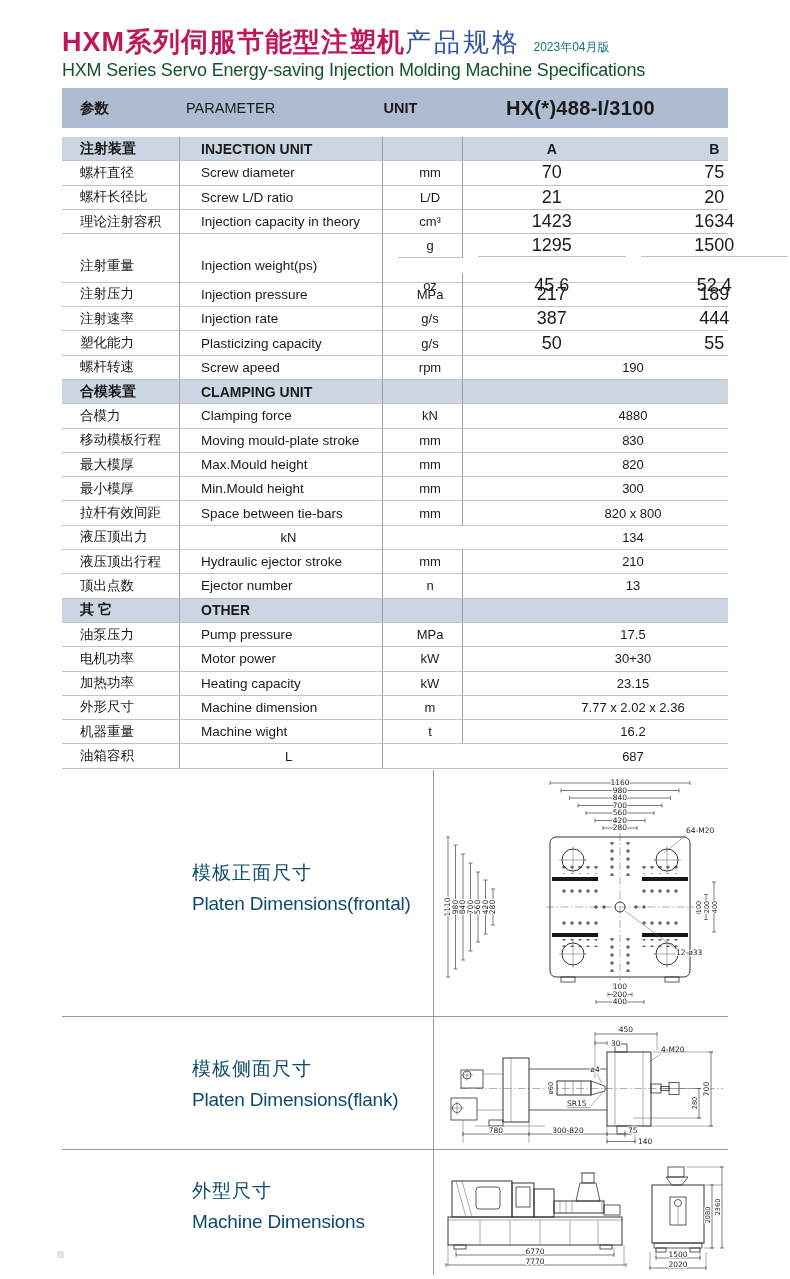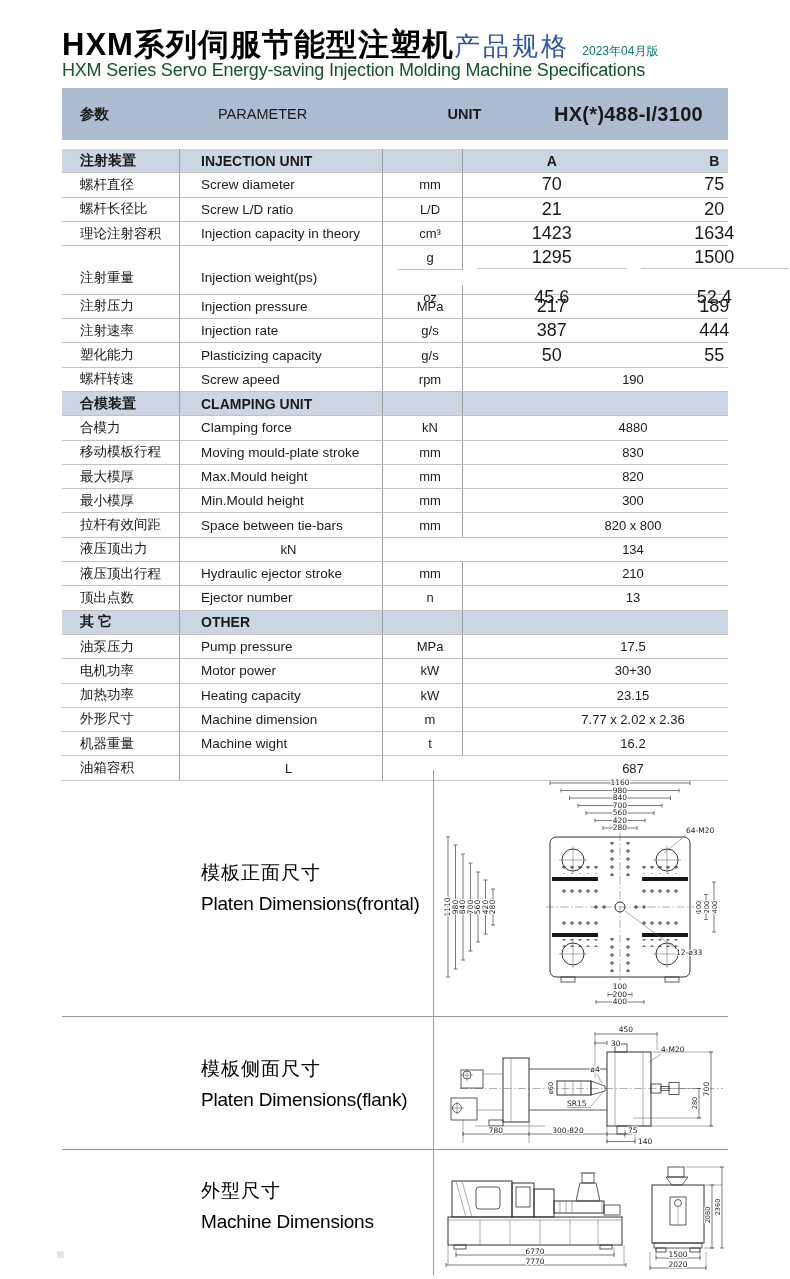--- a/index.html
+++ b/index.html
@@ -2,29 +2,29 @@
 <html><head>
 <meta charset="utf-8">
 <style>
   * { margin:0; padding:0; box-sizing:border-box; }
   html,body { background:#fff; }
   body { font-family:"Liberation Sans","DejaVu Sans",sans-serif; color:#1a1a1a; }
   .page { position:relative; width:790px; height:1279px; background:#fff; overflow:hidden; }
 
   
   .title { position:absolute; left:62px; top:24px; white-space:nowrap; }
-  .title .cn-bold { font-size:31px; font-weight:bold; color:#000000; letter-spacing:1px;margin-top:48px; }
+  .title .cn-bold { font-size:27px; font-weight:bold; color:#be185d; letter-spacing:1px;margin-top:48px; }
   .title .cn-light { font-size:26px; font-weight:400; color:#2f55a0; letter-spacing:3px; }
   .title .edition { font-size:12px; color:#0f766e; margin-left:8px; }
   .subtitle { position:absolute; left:62px; top:60px; font-size:18px; color:#14532d; letter-spacing:-0.2px; }
 
   
   .spec-table { position:absolute; left:62px; top:88px; width:666px; }
-  .thead { height:52px; background:#aebcd2; display:grid;
-           grid-template-columns:118px 188px 65px 1fr; align-items:center;gap:32px; }
+  .thead { height:40px; background:#aebcd2; display:grid;
+           grid-template-columns:118px 188px 65px 1fr; align-items:center; }
   .thead .h1 { padding-left:18px; font-size:14.5px; font-weight:bold; }
   .thead .h2 { padding-left:6px;  font-size:14.5px; font-weight:normal; }
   .thead .h3 { text-align:center; font-size:14.5px; font-weight:bold; }
   .thead .h4 { text-align:center; font-size:20px; font-weight:bold; letter-spacing:0.3px; }
   .tbody { margin-top:9px; }
   .row { display:grid; grid-template-columns:118px 188px 65px 147.5px 147.5px;
          height:24.3px; border-bottom:1px solid #c2c2c2; align-items:center;gap:15px; }
   .row.dbl { height:48.6px; grid-template-rows:24.3px 24.3px; }
   .c1 { padding-left:18px; font-size:13.5px; border-right:1px solid #a0a0a0; align-self:stretch; display:flex; align-items:center; }
   .c2 { padding-left:6px; font-size:13.5px; border-right:1px solid #a0a0a0; align-self:stretch; display:flex; align-items:center; }
@@ -33,21 +33,21 @@
   .c45 { grid-column:4 / 6; text-align:center; font-size:13px; }
   .sec { background:#ccd6e3; }
   .sec .c1,.sec .c2 { font-weight:bold; font-size:14px; }
   .sec .c4,.sec .c5 { font-weight:bold; font-size:14px; }
   .dbl .wcn { grid-row:1 / 3; } .dbl .wen { grid-row:1 / 3; }
   .ibb { border-bottom:1px solid #c2c2c2; }
 
   
   .hr { position:absolute; left:62px; width:666px; height:1px; background:#9a9a9a; }
   .vr { position:absolute; left:433px; top:770px; width:1px; height:505px; background:#9a9a9a; }
-  .diag-label { position:absolute; left:201px; color:#000000; }
+  .diag-label { position:absolute; left:192px; color:#0c4a6e; }
   .diag-label .cn { font-size:19px; letter-spacing:1px; }
   .diag-label .en { font-size:19px; margin-top:7px; letter-spacing:-0.2px; }
   .dwg { position:absolute; }
 
   
   .ol  { fill:none; stroke:#333; stroke-width:1; }
   .ol2 { fill:none; stroke:#333; stroke-width:0.8; }
   .dim { fill:none; stroke:#444; stroke-width:0.7; }
   .thin{ fill:none; stroke:#666; stroke-width:0.55; }
   .cl  { fill:none; stroke:#7a7a7a; stroke-width:0.6; stroke-dasharray:8 2.5 1.5 2.5; }

